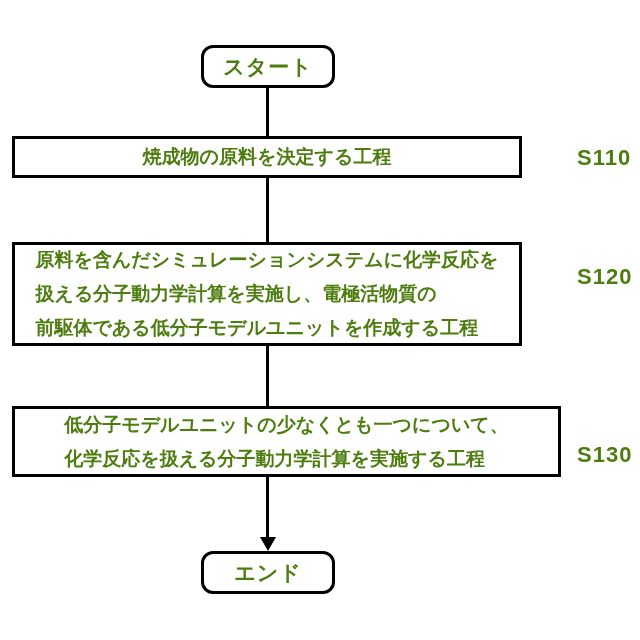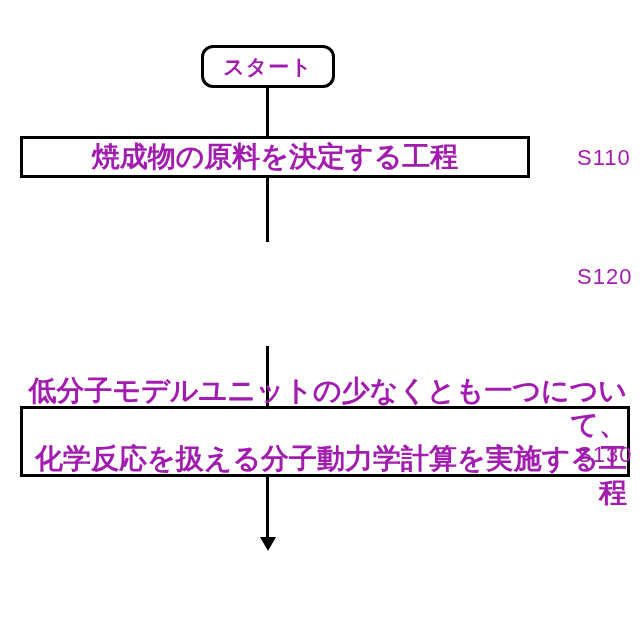--- a/index.html
+++ b/index.html
@@ -6,21 +6,21 @@
     margin: 0;
     padding: 0;
     background: #ffffff;
   }
   .canvas {
     position: relative;
     width: 640px;
     height: 640px;
     background: #ffffff;
     font-family: "Liberation Sans", "DejaVu Sans", sans-serif;
-    color: #a21caf;
+    color: #4d7c0f;
   }
   .terminal {
     position: absolute;
     border: 3px solid #000000;
     border-radius: 12px;
     background: #ffffff;
     display: flex;
     align-items: center;
     justify-content: center;
     font-size: 21px;
@@ -28,56 +28,55 @@
     letter-spacing: 1px;
     box-sizing: border-box;
   }
   .pbox {
     position: absolute;
     border: 3px solid #000000;
     background: #ffffff;
     display: flex;
     align-items: center;
     justify-content: center;
-    text-align: right;
-    font-size: 28px;
+    text-align: left;
+    font-size: 19px;
     font-weight: bold;
     line-height: 34px;
     white-space: pre-line;
     box-sizing: border-box;
-    margin-left: 8px;
   }
   .connector {
     position: absolute;
     width: 3px;
     background: #000000;
   }
   .arrowhead {
     position: absolute;
     width: 0;
     height: 0;
     border-left: 8px solid transparent;
     border-right: 8px solid transparent;
     border-top: 14px solid #000000;
   }
   .step-label {
     position: absolute;
     font-size: 22px;
-    font-weight: normal;
+    font-weight: bold;
     letter-spacing: 1px;
     text-align: center;
   }
   
   #start-terminal   { left: 201px; top: 45px;  width: 134px; height: 43px; }
   #conn-1           { left: 266px; top: 88px;  height: 48px; }
   #box-s110         { left: 12px;  top: 136px; width: 510px; height: 42px; }
   #conn-2           { left: 266px; top: 178px; height: 64px; }
   #box-s120         { left: 12px;  top: 242px; width: 510px; height: 104px; }
   #conn-3           { left: 266px; top: 346px; height: 60px; }
-  #box-s130         { left: 12px;  top: 406px; width: 610px; height: 71px; }
+  #box-s130         { left: 12px;  top: 406px; width: 549px; height: 71px; }
   #conn-4           { left: 266px; top: 477px; height: 61px; }
   #arrow-end        { left: 260px; top: 537px; }
   #end-terminal     { left: 201px; top: 551px; width: 134px; height: 43px; }
   #label-s110       { left: 577px; top: 145px; }
   #label-s120       { left: 577px; top: 264px; }
   #label-s130       { left: 577px; top: 442px; }
 </style>
 </head>
 <body>
 
@@ -89,28 +88,36 @@
 
   <div id="conn-1" class="connector"></div>
 
   <div id="box-s110" class="pbox">
     <span>焼成物の原料を決定する工程</span>
   </div>
   <div id="label-s110" class="step-label">S110</div>
 
   <div id="conn-2" class="connector"></div>
 
+  <div id="box-s120" class="pbox">
+    <span>原料を含んだシミュレーションシステムに化学反応を
+扱える分子動力学計算を実施し、電極活物質の
+前駆体である低分子モデルユニットを作成する工程</span>
+  </div>
   <div id="label-s120" class="step-label">S120</div>
 
   <div id="conn-3" class="connector"></div>
 
   <div id="box-s130" class="pbox">
     <span>低分子モデルユニットの少なくとも一つについて、
 化学反応を扱える分子動力学計算を実施する工程</span>
   </div>
   <div id="label-s130" class="step-label">S130</div>
 
   <div id="conn-4" class="connector"></div>
 
   <div id="arrow-end" class="arrowhead"></div>
 
+  <div id="end-terminal" class="terminal">
+    <span>エンド</span>
+  </div>
 
 </div>
 
 </body></html>

